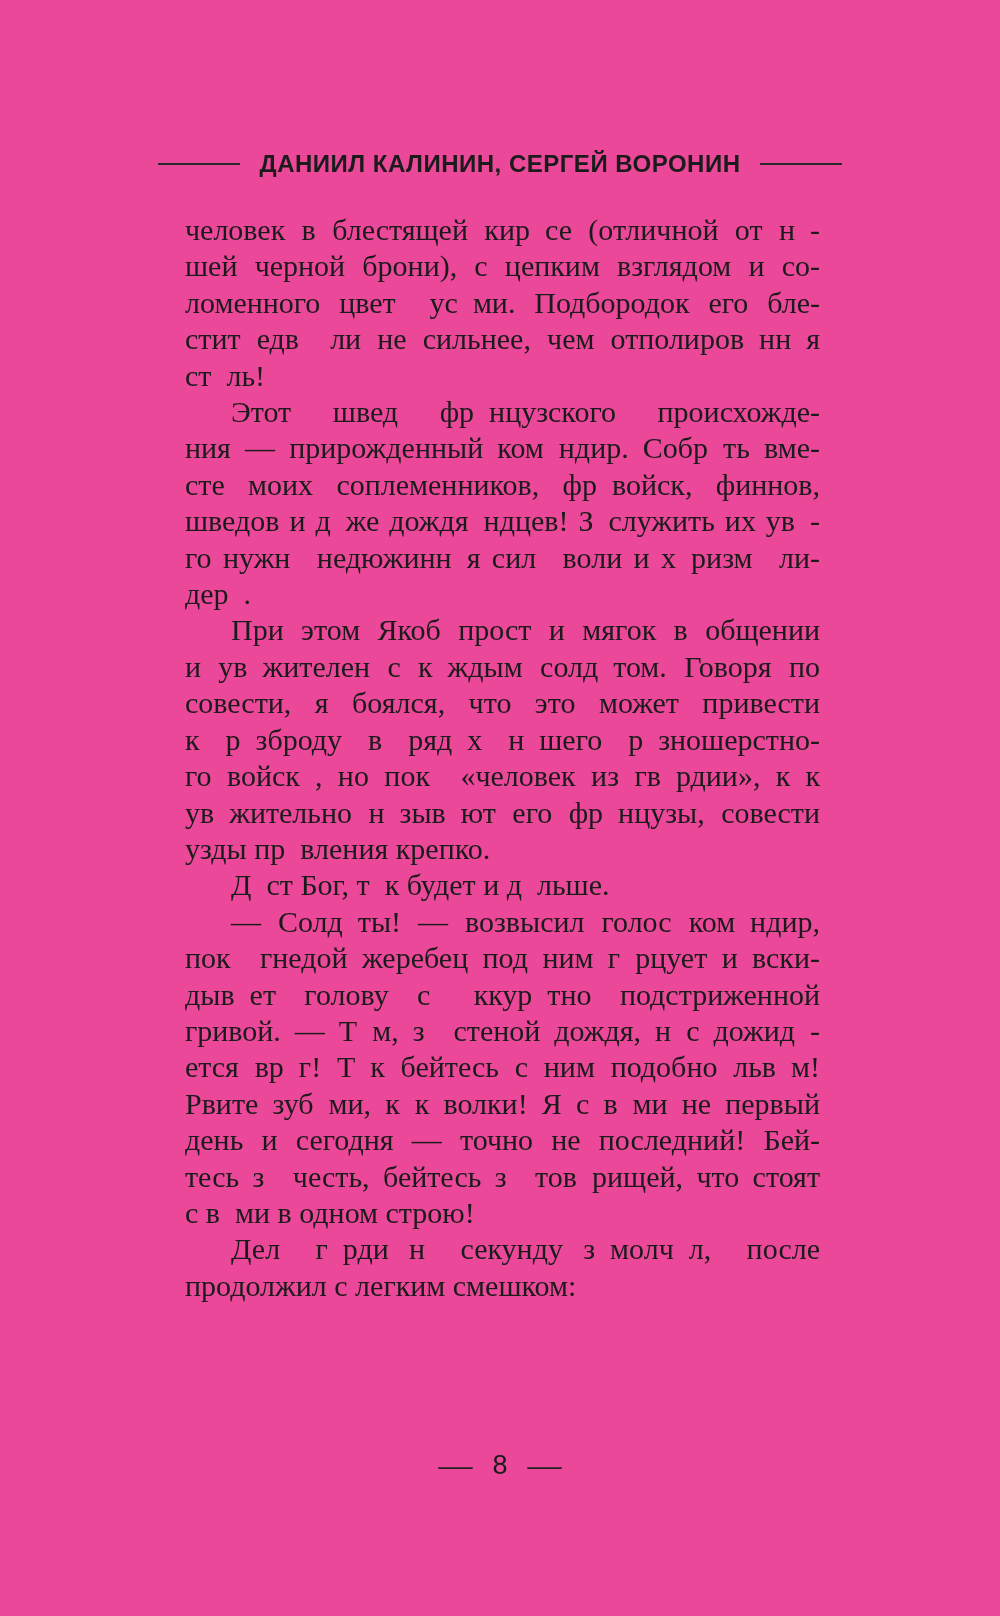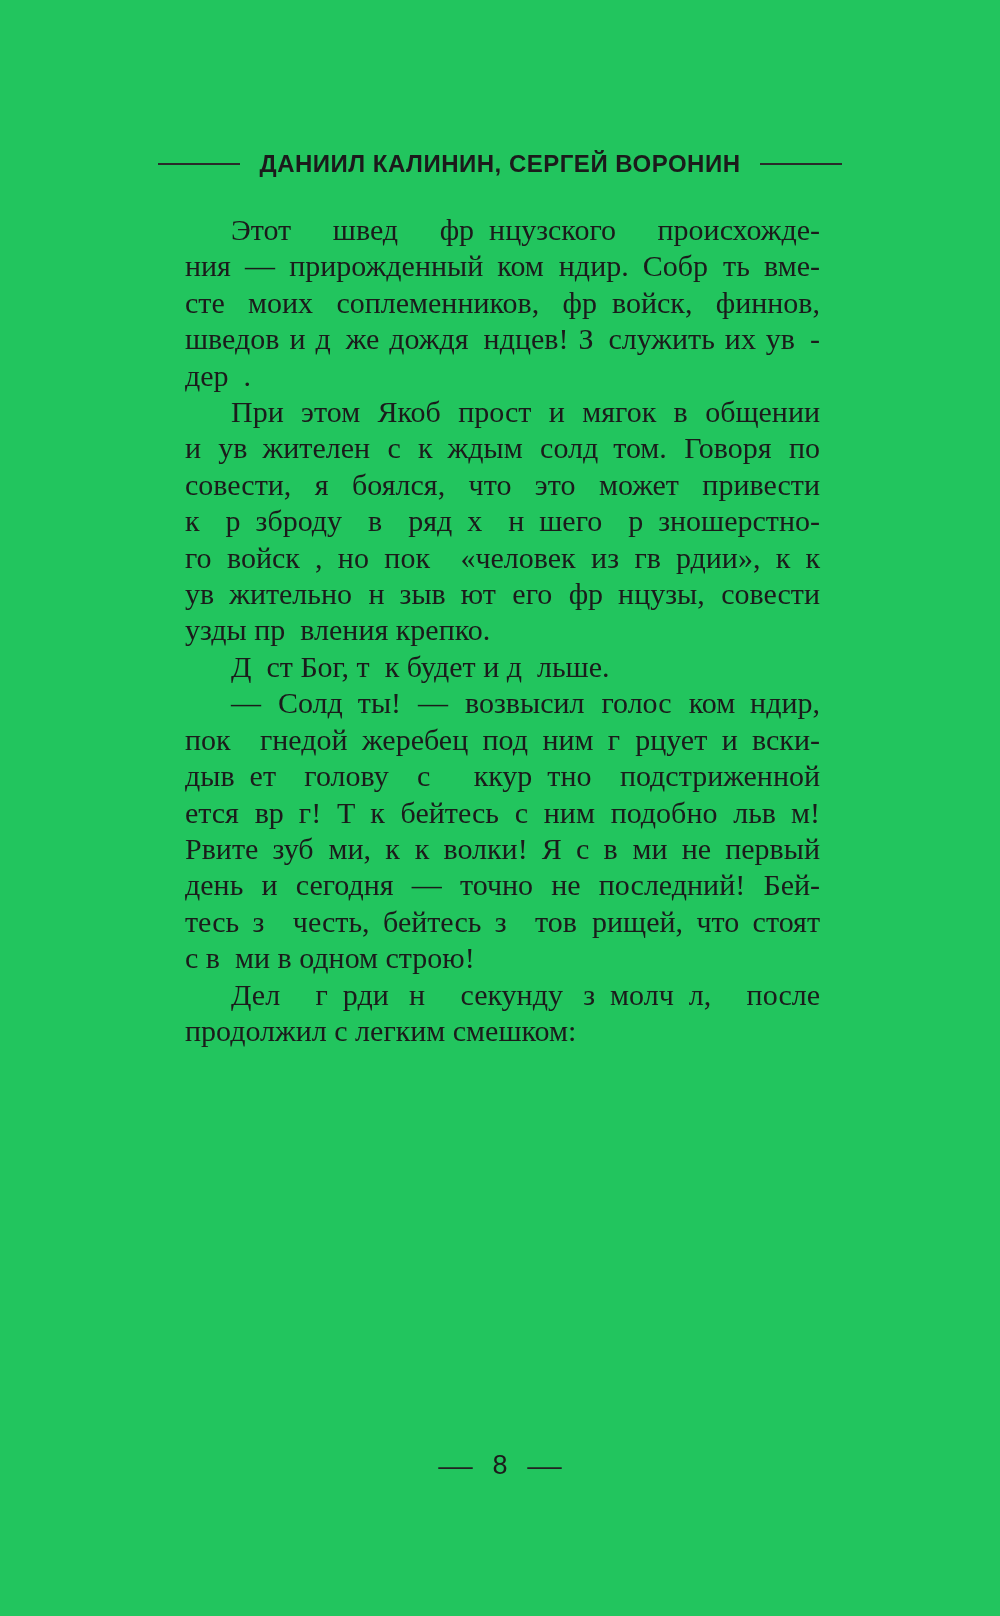--- a/index.html
+++ b/index.html
@@ -1,21 +1,21 @@
 <!DOCTYPE html>
 <html><head>
 <meta charset="utf-8">
 <style>
   html, body { margin: 0; padding: 0; }
   body { background: #ffffff; }
   .page {
     position: relative;
     width: 1000px;
     height: 1616px;
-    background: #22c55e;
+    background: #ec4899;
     overflow: hidden;
   }
   .running-head {
     position: absolute;
     top: 150px;
     left: 185px;
     width: 630px;
     display: flex;
     align-items: center;
     justify-content: center;
@@ -80,42 +80,51 @@
 <div class="page">
 
   <header class="running-head">
     <span class="rule"></span>
     <span class="authors">ДАНИИЛ КАЛИНИН, СЕРГЕЙ ВОРОНИН</span>
     <span class="rule"></span>
   </header>
 
   <main class="text-block" id="text-block">
       <div class="paragraph">
+        <div class="line">человек в блестящей кир се (отличной от н -</div>
+        <div class="line">шей черной брони), с цепким взглядом и со-</div>
+        <div class="line">ломенного цвет  ус ми. Подбородок его бле-</div>
+        <div class="line">стит едв  ли не сильнее, чем отполиров нн я</div>
+        <div class="line last">ст ль!</div>
+      </div>
+      <div class="paragraph">
         <div class="line indent">Этот швед фр нцузского происхожде-</div>
         <div class="line">ния — прирожденный ком ндир. Собр ть вме-</div>
         <div class="line">сте моих соплеменников, фр войск, финнов,</div>
         <div class="line">шведов и д же дождя ндцев! З служить их ув -</div>
+        <div class="line">го нужн  недюжинн я сил  воли и х ризм  ли-</div>
         <div class="line last">дер .</div>
       </div>
       <div class="paragraph">
         <div class="line indent">При этом Якоб прост и мягок в общении</div>
         <div class="line">и ув жителен с к ждым солд том. Говоря по</div>
         <div class="line">совести, я боялся, что это может привести</div>
         <div class="line">к р зброду в ряд х н шего р зношерстно-</div>
         <div class="line">го войск , но пок  «человек из гв рдии», к к</div>
         <div class="line">ув жительно н зыв ют его фр нцузы, совести</div>
         <div class="line last">узды пр вления крепко.</div>
       </div>
       <div class="paragraph">
         <div class="line last indent">Д ст Бог, т к будет и д льше.</div>
       </div>
       <div class="paragraph">
         <div class="line indent">— Солд ты! — возвысил голос ком ндир,</div>
         <div class="line">пок  гнедой жеребец под ним г рцует и вски-</div>
         <div class="line">дыв ет голову с  ккур тно подстриженной</div>
+        <div class="line">гривой. — Т м, з  стеной дождя, н с дожид -</div>
         <div class="line">ется вр г! Т к бейтесь с ним подобно льв м!</div>
         <div class="line">Рвите зуб ми, к к волки! Я с в ми не первый</div>
         <div class="line">день и сегодня — точно не последний! Бей-</div>
         <div class="line">тесь з  честь, бейтесь з  тов рищей, что стоят</div>
         <div class="line last">с в ми в одном строю!</div>
       </div>
       <div class="paragraph">
         <div class="line indent">Дел  г рди н  секунду з молч л,  после</div>
         <div class="line last">продолжил с легким смешком:</div>
       </div>

